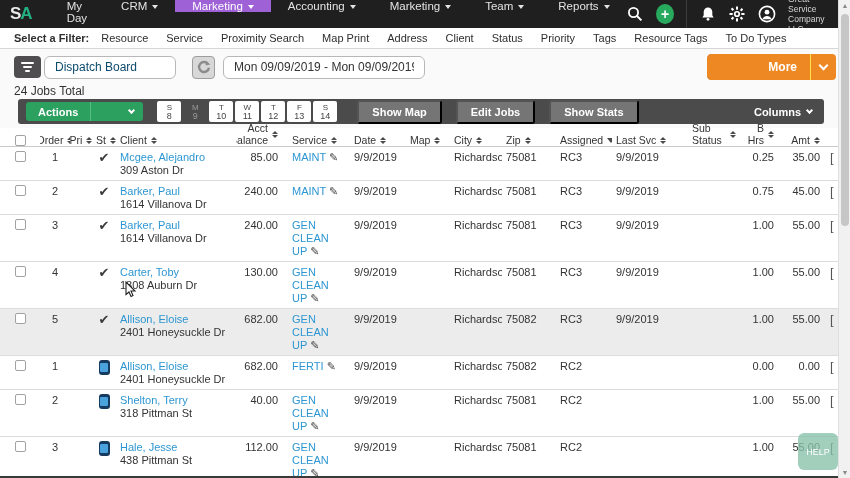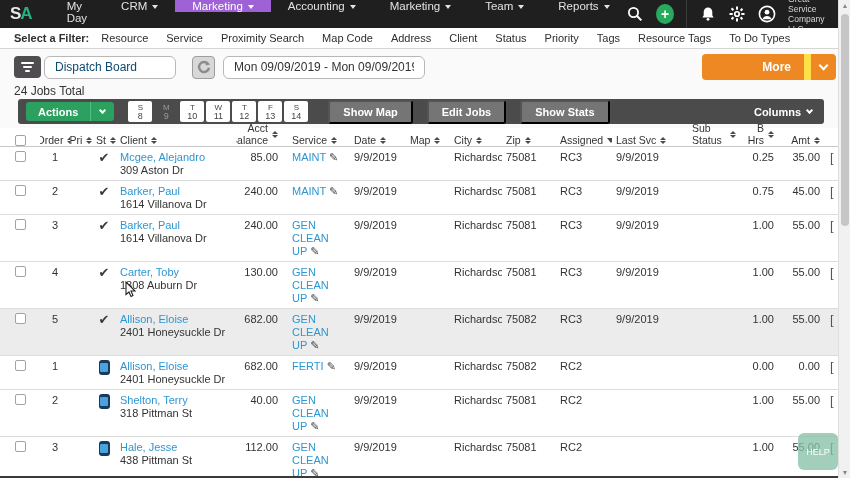--- a/index.html
+++ b/index.html
@@ -29,28 +29,28 @@
   
   .boardrow { position:absolute; left:0; top:54px; width:838px; height:26px; display:flex; align-items:center; }
   .funnel-btn { width:27px; height:22px; background:#4f4d50; border-radius:4px; margin-left:14px; display:flex; flex-direction:column; align-items:center; justify-content:center; gap:2px; cursor:pointer; }
   .funnel-btn i { display:block; height:2px; background:#fff; border-radius:1px; }
   .search-input { width:132px; height:23px; border:1px solid #b9b8b9; border-radius:6px; margin-left:3px; font-size:12px; color:#0c4a6e; padding:0 10px; font-family:"Liberation Sans",sans-serif; background:#fff; }
   .refresh-btn { width:23px; height:23px; margin-left:16px; background:#d9d8d9; border:1px solid #9e9d9e; border-radius:4px; display:flex; align-items:center; justify-content:center; cursor:pointer; }
   .date-input { width:202px; height:23px; border:1px solid #b9b8b9; border-radius:6px; margin-left:8px; font-size:12px; color:#333; padding:0 10px; font-family:"Liberation Sans",sans-serif; background:#fff; }
   .board-actions { position:absolute; right:86px; top:0; display:flex; }
   .print-btn { background:#404040; border:1px solid #ee8822; color:#ee8822; font-weight:bold; font-size:12px; border-radius:4px; padding:5px 14px; cursor:pointer; font-family:"Liberation Sans",sans-serif; }
   .more-btn { position:absolute; right:14px; top:54px; display:flex; background:#ee8822; border-radius:4px; overflow:hidden; cursor:pointer; }
-  .more-main { color:#fff; font-weight:bold; font-size:12px; padding:6px 13px; border-right:7px solid #fde047;margin-left:47px; }
+  .more-main { color:#fff; font-weight:bold; font-size:12px; padding:6px 13px; border-right:1px solid #fde047;margin-left:47px; }
   .more-caret { display:flex; align-items:center; justify-content:center; padding:0 9px; }
   .chev { width:7px; height:7px; border-right:2.5px solid #fff; border-bottom:2.5px solid #fff; transform:rotate(45deg); margin-top:-3px; }
   .jobs-total { position:absolute; left:14px; top:84px; font-size:12px; color:#333; }
 
   
   .toolbar { position:absolute; left:18px; top:99px; width:806px; height:25px; background:#4b4b4b; border-radius:3px; display:flex; align-items:center; }
-  .actions-btn { display:flex; margin-left:8px; background:#2ba05f; border-radius:3px; overflow:hidden; cursor:pointer; height:19px; }
+  .actions-btn { display:flex; margin-left:8px; background:#2ba05f; border-radius:3px; overflow:hidden; cursor:pointer; height:19px;gap:29px; }
   .actions-main { color:#fff; font-weight:bold; font-size:11px; padding:4px 12px; border-right:1px solid #57bd85; }
   .actions-caret { display:flex; align-items:center; padding:0 9px; }
   .chev-s { width:5px; height:5px; border-right:2px solid #fff; border-bottom:2px solid #fff; transform:rotate(45deg); margin-top:-2px; }
   .daytabs { display:flex; gap:2px; margin-left:14px; }
   .daytab { width:24px; height:21px; background:#fff; border-radius:2px; display:flex; flex-direction:column; align-items:center; justify-content:center; font-size:8px; color:#444; line-height:9px; cursor:pointer; }
   .daytab .dnum { font-size:9px; }
   .daytab.selected { background:transparent; color:#9a9a9a; }
   .tb-btn { background:#757575; color:#fff; font-weight:bold; font-size:11px; border-radius:3px; padding:4px 13px; margin-left:14px; cursor:pointer; }
   .tb-btn:first-of-type { margin-left:20px; }
   .columns-btn { margin-left:auto; margin-right:12px; color:#fff; font-weight:bold; font-size:11px; display:flex; align-items:center; gap:6px; cursor:pointer; }
@@ -186,21 +186,21 @@
     </div>
   </div>
 </div>
 
 <div class="filterbar">
   <span class="flabel">Select a Filter:</span>
   <span id="filter-items" style="display:flex;">
       <span class="filter-item">Resource</span>
       <span class="filter-item">Service</span>
       <span class="filter-item">Proximity Search</span>
-      <span class="filter-item">Map Code</span>
+      <span class="filter-item">Map Print</span>
       <span class="filter-item">Address</span>
       <span class="filter-item">Client</span>
       <span class="filter-item">Status</span>
       <span class="filter-item">Priority</span>
       <span class="filter-item">Tags</span>
       <span class="filter-item">Resource Tags</span>
       <span class="filter-item">To Do Types</span>
     </span>
 </div>
 

